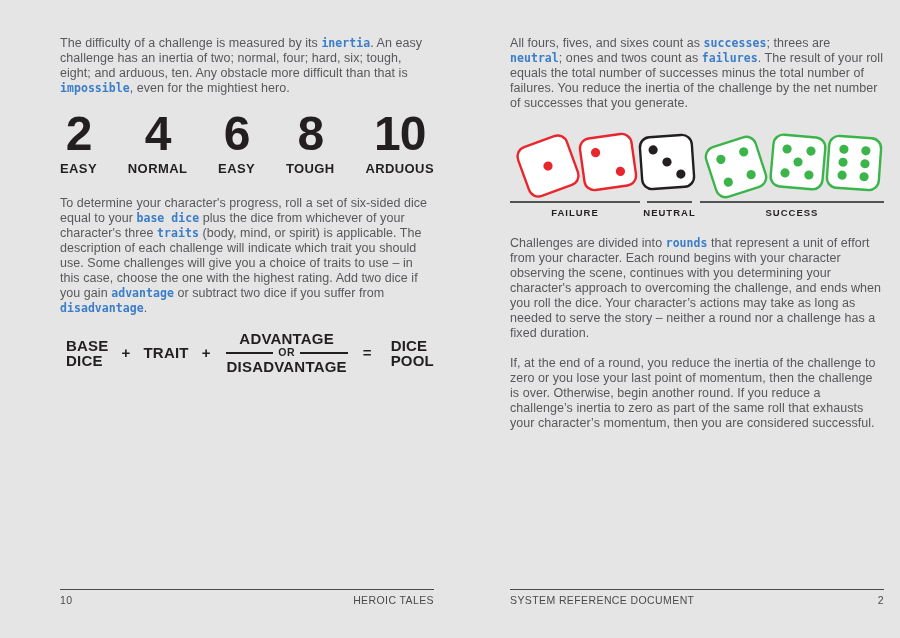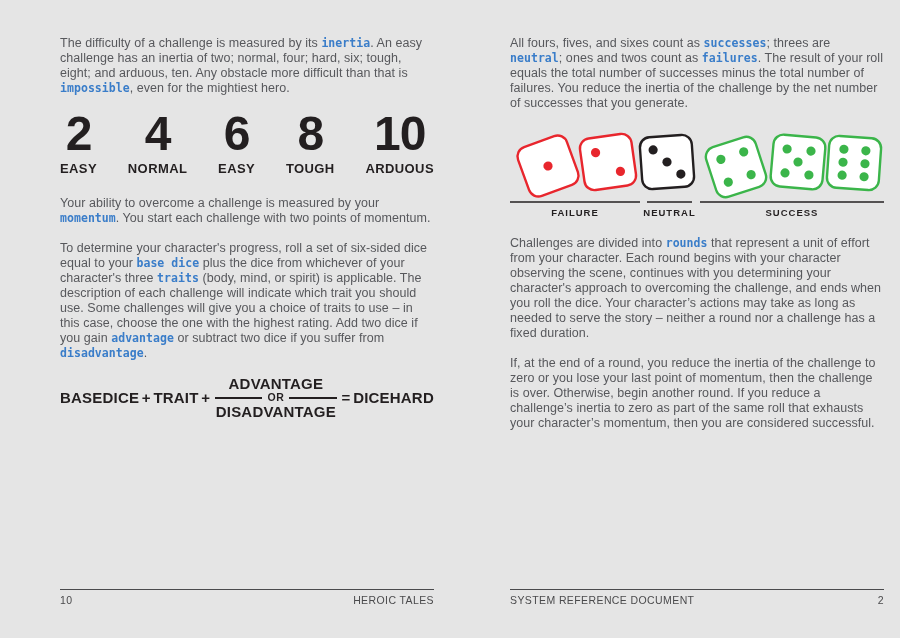--- a/index.html
+++ b/index.html
@@ -40,21 +40,21 @@
     font-size: 13px; font-weight: 800; color: #231F20;
     letter-spacing: 0.4px; margin-top: 4px;
   }
 
   
   .formula {
     display: flex; align-items: center; justify-content: space-between;
     margin: 4px 0 17px 0;
     color: #231F20; font-weight: 800; font-size: 15px; letter-spacing: 0.2px;
   }
-  .stack { display: flex; flex-direction: row; line-height: 1.0; }
+  .stack { display: flex; flex-direction: column; line-height: 1.0; margin-left: 6px; }
   .fraction { text-align: center; line-height: 1.1; min-width: 126px; }
   .orrow { display: flex; align-items: center; gap: 5px; margin: 0 2px; }
   .rule { flex: 1; height: 2.5px; background: #231F20; }
   .or { font-size: 10.5px; letter-spacing: 0.5px; }
   .op { font-size: 15px; }
 
   
   .dice-figure { display: block; margin: 2px 0 14px 0; }
 
   
@@ -92,21 +92,20 @@
         <div class="scale-item">
           <div class="scale-num">8</div>
           <div class="scale-label">TOUGH</div>
         </div>
         <div class="scale-item">
           <div class="scale-num">10</div>
           <div class="scale-label">ARDUOUS</div>
         </div>
       </div>
 
-      <p class="body"><span>Your ability to overcome a challenge is measured by your </span><span class="code">momentum</span><span>. You start each challenge with two points of momentum.</span></p>
 
       <p class="body"><span>To determine your character's progress, roll a set of six-sided dice equal to your </span><span class="code">base dice</span><span> plus the dice from whichever of your character's three </span><span class="code">traits</span><span> (body, mind, or spirit) is applicable. The description of each challenge will indicate which trait you should use. Some challenges will give you a choice of traits to use – in this case, choose the one with the highest rating. Add two dice if you gain </span><span class="code">advantage</span><span> or subtract two dice if you suffer from </span><span class="code">disadvantage</span><span>.</span></p>
 
       <div class="formula">
         <div class="stack">
           <span>BASE</span>
           <span>DICE</span>
         </div>
         <span class="op">+</span>
         <span>TRAIT</span>
@@ -116,21 +115,21 @@
           <div class="orrow">
             <span class="rule"></span>
             <span class="or">OR</span>
             <span class="rule"></span>
           </div>
           <div>DISADVANTAGE</div>
         </div>
         <span class="op">=</span>
         <div class="stack">
           <span>DICE</span>
-          <span>HARD</span>
+          <span>POOL</span>
         </div>
       </div>
 
     </div>
 
     <div class="footer">
       <span>10</span>
       <span>HEROIC TALES</span>
     </div>
   </section>

